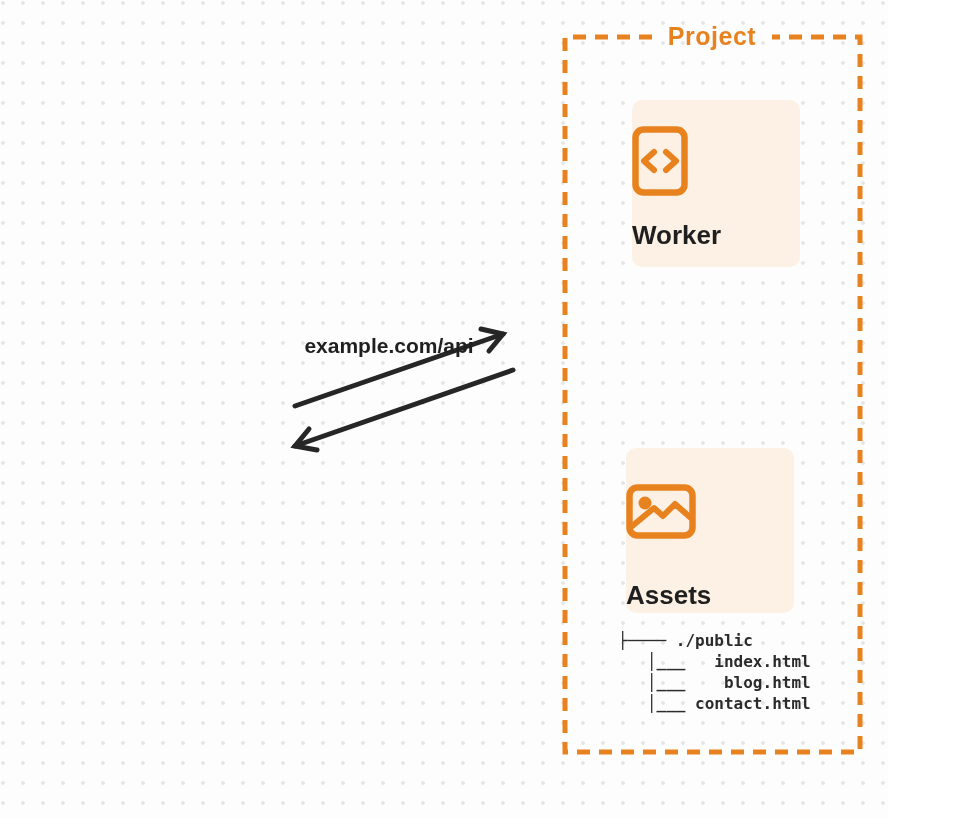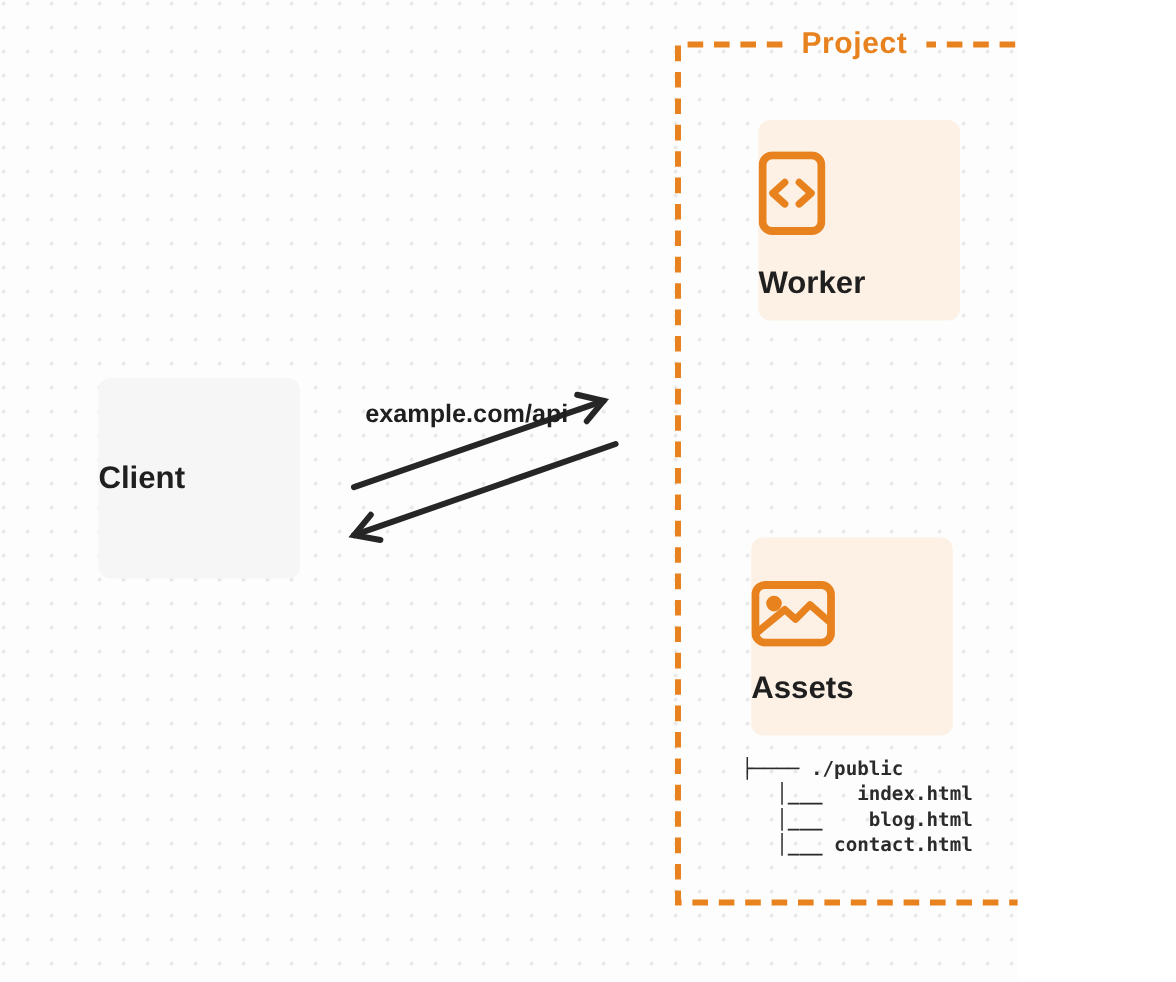--- a/index.html
+++ b/index.html
@@ -5,20 +5,21 @@
   html,body { margin:0; padding:0; }
   .canvas {
     position:relative;
     width:848px; height:818px;
     background-color:#FDFDFD;
     background-image: radial-gradient(circle, #E7E7E7 1.6px, transparent 1.7px);
     background-size: 20px 20px;
     background-position: 13px 13px;
     font-family:"Liberation Sans", sans-serif;
     overflow:hidden;
+    padding-left:40px;
   }
   svg.layer { position:absolute; left:0; top:0; width:980px; height:818px; }
 
   .project-label {
     position:absolute; left:560px; top:22px; width:304px;
     text-align:center; font-size:25px; font-weight:bold;
     color:#E8821F; letter-spacing:.5px;
   }
 
   .card {
@@ -26,21 +27,21 @@
     display:flex; flex-direction:column; 
   }
   .card-label { font-size:26px; font-weight:bold; color:#1F1F1F; }
 
   .card.worker { left:632px; top:100px; width:168px; height:167px; background:#FCF1E4; }
   .card.worker .icon-wrap { margin-top:26px; height:70px; }
   .card.worker .card-label { margin-top:24px; }
 
   .card.assets { left:626px; top:448px; width:168px; height:165px; background:#FCF1E4; }
   .card.assets .icon-wrap { margin-top:36px; height:55px; }
-  .card.assets .card-label { margin-top:19px; }
+  .card.assets .card-label { margin-top:41px; }
 
   .card.client { left:82px; top:315px; width:168px; height:167px; background:#F6F6F6; justify-content:center; }
 
   .file-tree {
     position:absolute; left:606px; top:618px; margin:12px;
     font-family:"DejaVu Sans Mono", monospace;
     font-size:16px; line-height:21px; font-weight:bold; color:#2B2B2B;
     white-space:pre;
   }
 
@@ -91,19 +92,16 @@
       </svg>
     </span>
     <span class="card-label">Assets</span>
   </div>
 
   <pre class="file-tree">├──── ./public
    │___   index.html
    │___    blog.html
    │___ contact.html</pre>
 
-  <div class="card client">
-    <span class="card-label">Client</span>
-  </div>
 
   <div class="api-label">example.com/api</div>
 
 </div>
 
 </body></html>

